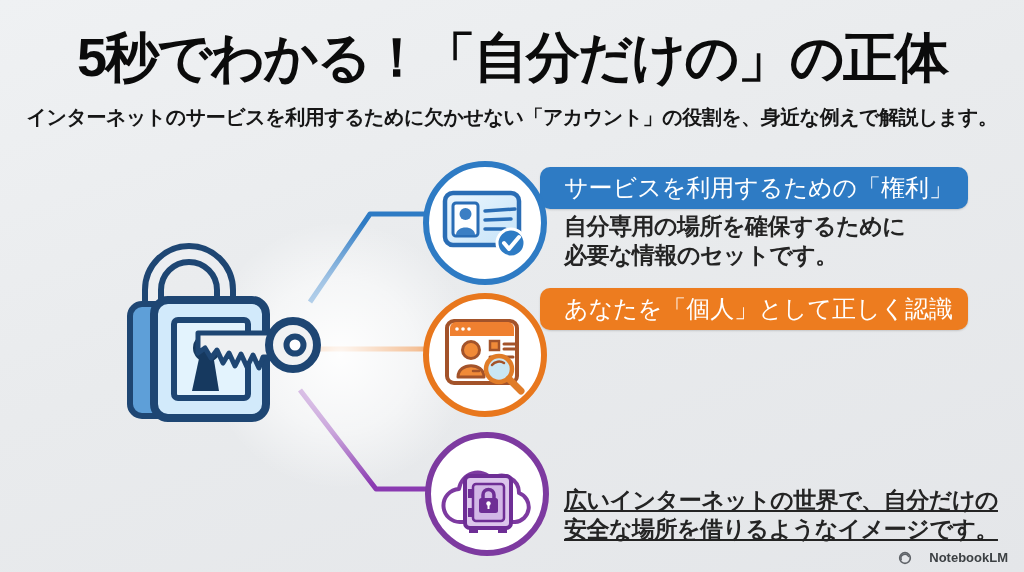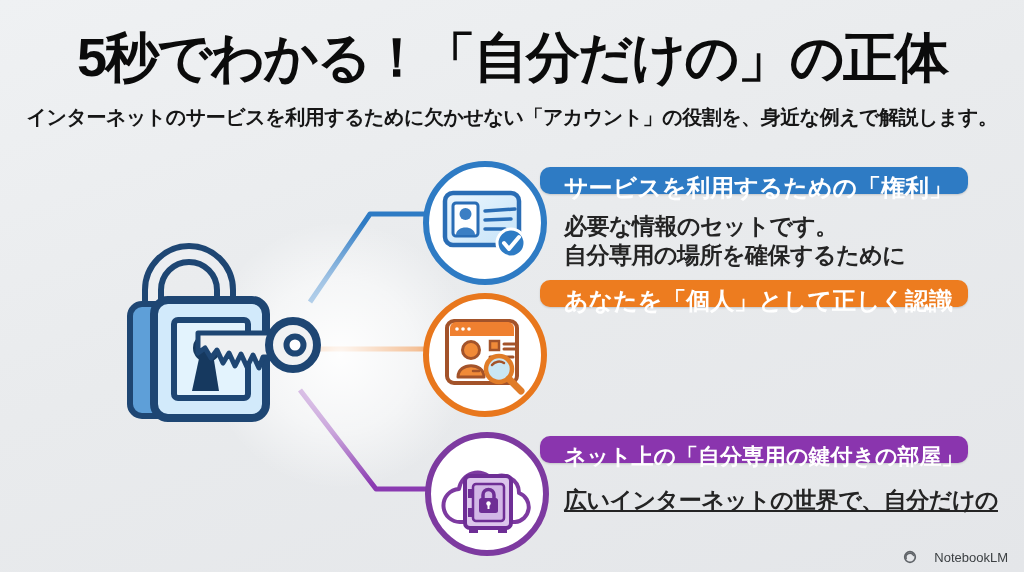--- a/index.html
+++ b/index.html
@@ -21,48 +21,48 @@
   }
   
   .connectors { position:absolute; left:0; top:0; z-index:1; }
   .glow {
     position:absolute; left:205px; top:220px; width:270px; height:270px; z-index:2;
     background:radial-gradient(circle, rgba(255,255,255,0.95) 0%, rgba(255,255,255,0.55) 40%, rgba(255,255,255,0) 70%);
   }
   .lock-art { position:absolute; left:122px; top:236px; z-index:3; }
   
   .bar {
-    position:absolute; left:540px; width:428px; height:27px; z-index:3;
-    border-radius:10px; color:#ffffff; font-weight:bold; font-size:24px;
+    position:absolute; left:540px; width:428px; height:42px; z-index:3;
+    border-radius:10px; color:#ffffff; font-weight:normal; font-size:24px;
     line-height:42px; padding-left:24px; white-space:nowrap;
     box-shadow:0 1px 2px rgba(0,0,0,0.15);
   }
   .bar.blue   { top:167px; background:#2e7bc4; }
-  .bar.orange { top:280px; background:#ed7c1f; }
+  .bar.orange { top:288px; background:#ed7c1f; }
   .bar.purple { top:436px; background:#8a35ae; font-size:22px; }
   .body-text {
     position:absolute; left:564px; width:450px; z-index:3;
     font-size:23px; line-height:29px; font-weight:bold; color:#242424;
     letter-spacing:-0.5px; white-space:nowrap;
   }
   .body-text.b1 { top:212px; }
   .body-text.b2 { top:345px; }
   .body-text.b3 { top:486px;text-decoration:underline; }
   .badge-circle {
     position:absolute; width:124px; height:124px; border-radius:50%;
     background:#ffffff; z-index:4; display:flex; align-items:center; justify-content:center;
   }
   .badge-circle.c1 { left:423px; top:161px; border:6px solid #2e7bc4; }
   .badge-circle.c2 { left:423px; top:293px; border:6px solid #e8771d; }
   .badge-circle.c3 { left:425px; top:432px; border:6px solid #7d3aa0; }
   
   .watermark {
     position:absolute; right:16px; bottom:7px; z-index:5;
-    display:flex; align-items:flex-start; gap:17px;
-    font-size:13px; font-weight:normal; color:#3c4043;
+    display:flex; align-items:flex-end; gap:17px;
+    font-size:13px; font-weight:bold; color:#3c4043;
   }
 </style>
 </head>
 <body>
 
 <div class="canvas">
 
   <div class="title">5秒でわかる！「自分だけの」の正体</div>
   <div class="subtitle">インターネットのサービスを利用するために欠かせない「アカウント」の役割を、身近な例えで解説します。</div>
 
@@ -86,22 +86,22 @@
     <circle cx="85" cy="112" r="14" fill="#16395f"></circle>
     <polygon points="78,118 70,155 97,155 91,118" fill="#16395f"></polygon>
 
     <polygon points="76,97 150,97 150,121 141,121 137,132 131,119 125,131 119,118 113,130 107,117 101,127 95,114 89,122 83,112 76,117" fill="#eef0f2" stroke="#1e4673" stroke-width="5" stroke-linejoin="round"></polygon>
     <circle cx="171" cy="109" r="24" fill="#f1f2f3" stroke="#1e4673" stroke-width="8"></circle>
     <circle cx="173" cy="109" r="8.5" fill="#fdfdfe" stroke="#1e4673" stroke-width="6"></circle>
   </svg>
 
   <div class="bar blue">サービスを利用するための「権利」</div>
   <div class="body-text b1">
+    <div>自分専用の場所を確保するために</div>
     <div>必要な情報のセットです。</div>
-    <div>自分専用の場所を確保するために</div>
   </div>
   <div class="badge-circle c1">
     <svg width="112" height="112" viewBox="0 0 112 112">
       <defs>
         <linearGradient id="cardGrad" x1="0" y1="0" x2="1" y2="1">
           <stop offset="0" stop-color="#ecf6fe"></stop>
             <stop offset="1" stop-color="#c5e3f8"></stop>
         </linearGradient>
       </defs>
       <rect x="16" y="26" width="74" height="52" rx="8" fill="url(#cardGrad)" stroke="#2a6db5" stroke-width="4.5"></rect>
@@ -131,23 +131,23 @@
       <line x1="75" y1="45" x2="88" y2="45" stroke="#a3532a" stroke-width="3" stroke-linecap="round"></line>
       <line x1="75" y1="50" x2="86" y2="50" stroke="#a3532a" stroke-width="3" stroke-linecap="round"></line>
       <line x1="61" y1="58" x2="84" y2="58" stroke="#a3532a" stroke-width="3" stroke-linecap="round"></line>
       <line x1="61" y1="65" x2="74" y2="65" stroke="#a3532a" stroke-width="3" stroke-linecap="round"></line>
       <circle cx="70" cy="70" r="13" fill="#c9e6f4" stroke="#e07c28" stroke-width="4.5"></circle>
       <path d="M63,66 a9,9 0 0 1 12,-2" fill="none" stroke="#a3532a" stroke-width="2.5" stroke-linecap="round"></path>
       <line x1="80" y1="80" x2="92" y2="92" stroke="#e07c28" stroke-width="7" stroke-linecap="round"></line>
     </svg>
   </div>
 
-  <div class="bar purple">ネット上の「自分専用の鍵付きの部屋」</div>
   <div class="body-text b3">
     <div>広いインターネットの世界で、自分だけの</div>
+    <div>安全な場所を借りるようなイメージです。</div>
   </div>
   <div class="badge-circle c3">
     <svg width="112" height="112" viewBox="0 0 112 112">
       <path d="M30,84 h54 a15,15 0 0 0 4,-29 a17,17 0 0 0 -27,-14 a19,19 0 0 0 -33,10 a15.5,15.5 0 0 0 2,33 z" fill="#ffffff" stroke="#7d3aa0" stroke-width="4" stroke-linejoin="round"></path>
       <rect x="34" y="38" width="46" height="52" rx="5" fill="#dcc6ec" stroke="#6e2e95" stroke-width="4"></rect>
       <rect x="42" y="46" width="31" height="37" rx="3" fill="#d2b7e6" stroke="#6e2e95" stroke-width="2.5"></rect>
       <rect x="37" y="51" width="4" height="9" fill="#6e2e95"></rect>
       <rect x="37" y="70" width="4" height="9" fill="#6e2e95"></rect>
       <path d="M52,61 v-4 a5.5,5.5 0 0 1 11,0 v4" fill="none" stroke="#6e2e95" stroke-width="3.5"></path>
       <rect x="48" y="60" width="19" height="15" rx="2.5" fill="#6e2e95"></rect>

